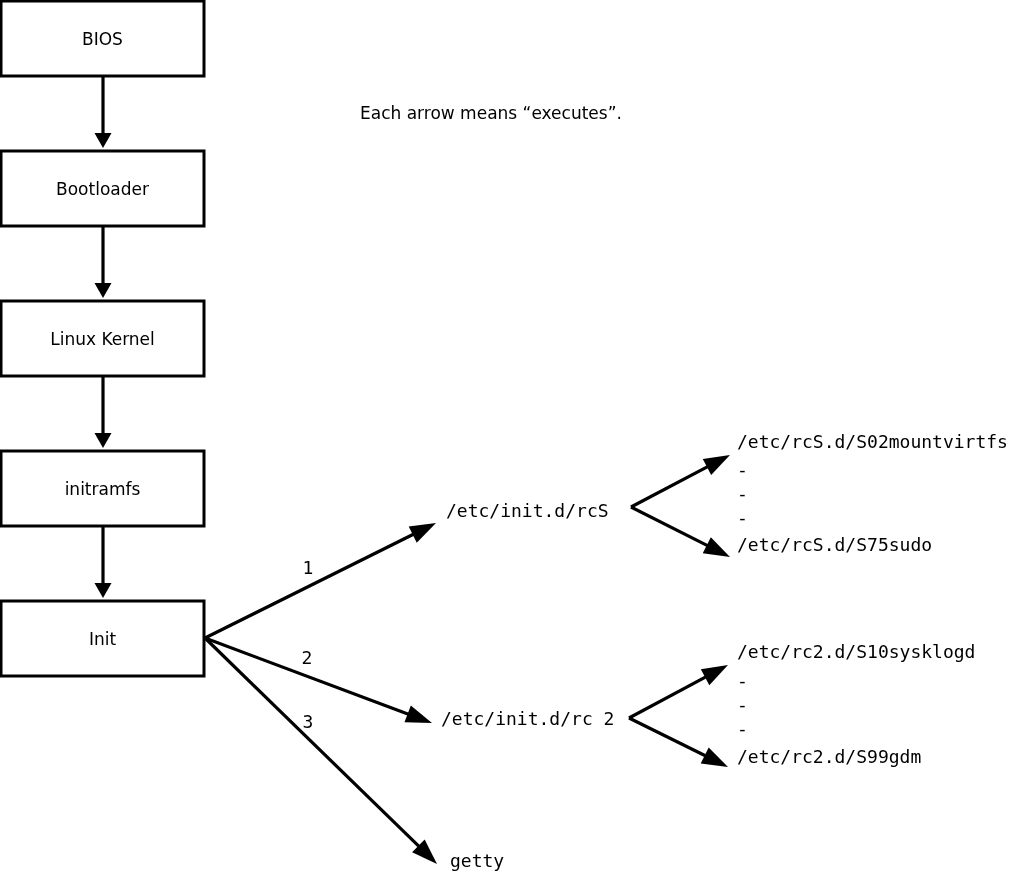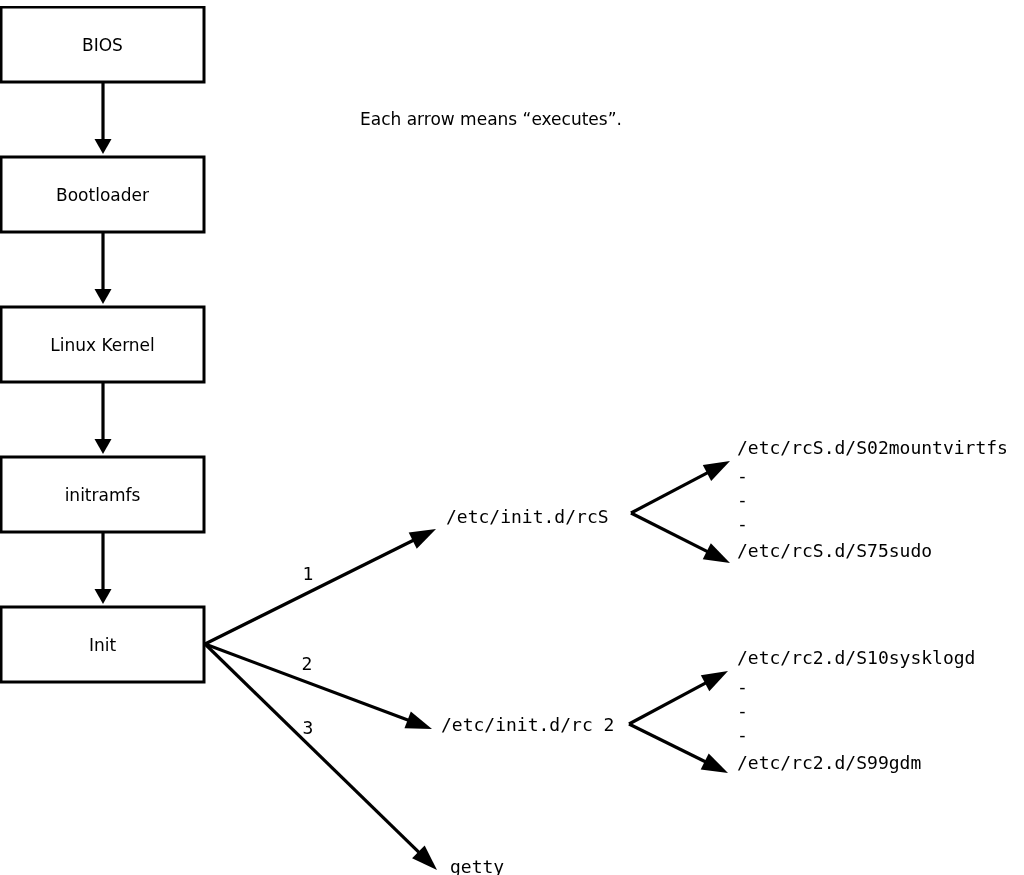--- a/index.html
+++ b/index.html
@@ -11,21 +11,20 @@
     width: 1024px;
     height: 875px;
     overflow: hidden;
     font-family: "DejaVu Sans", sans-serif;
   }
   #diagram-root {
     position: relative;
     width: 1024px;
     height: 775px;
     background: #ffffff;
-    margin-top: 6px;
   }
   svg.diagram-canvas {
     position: absolute;
     left: 0;
     top: 0;
     width: 1024px;
     height: 875px;
     display: block;
   }
   .node-box {

